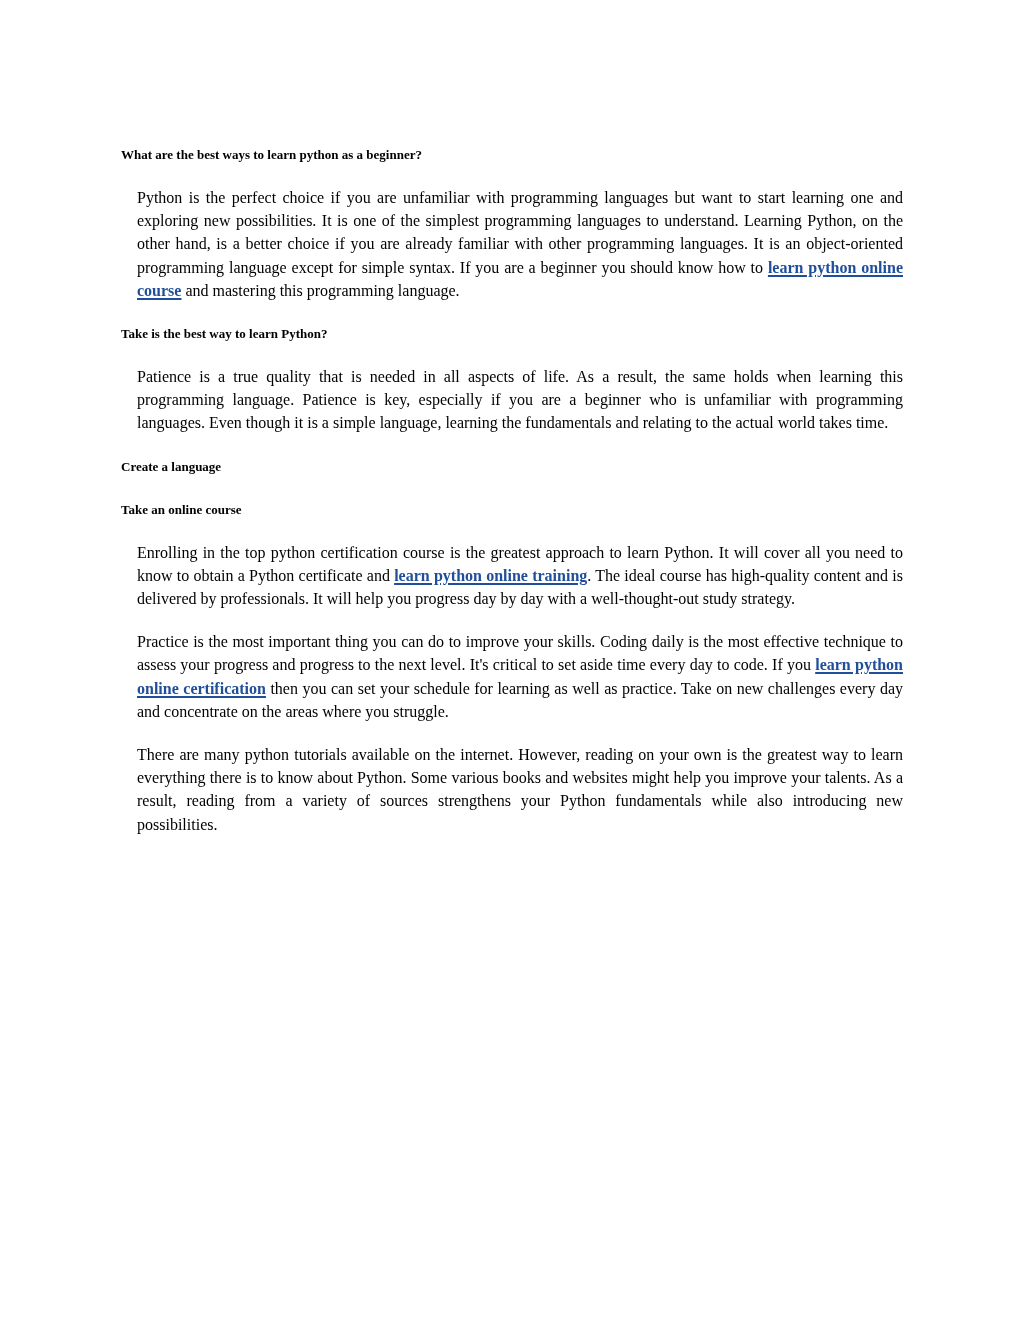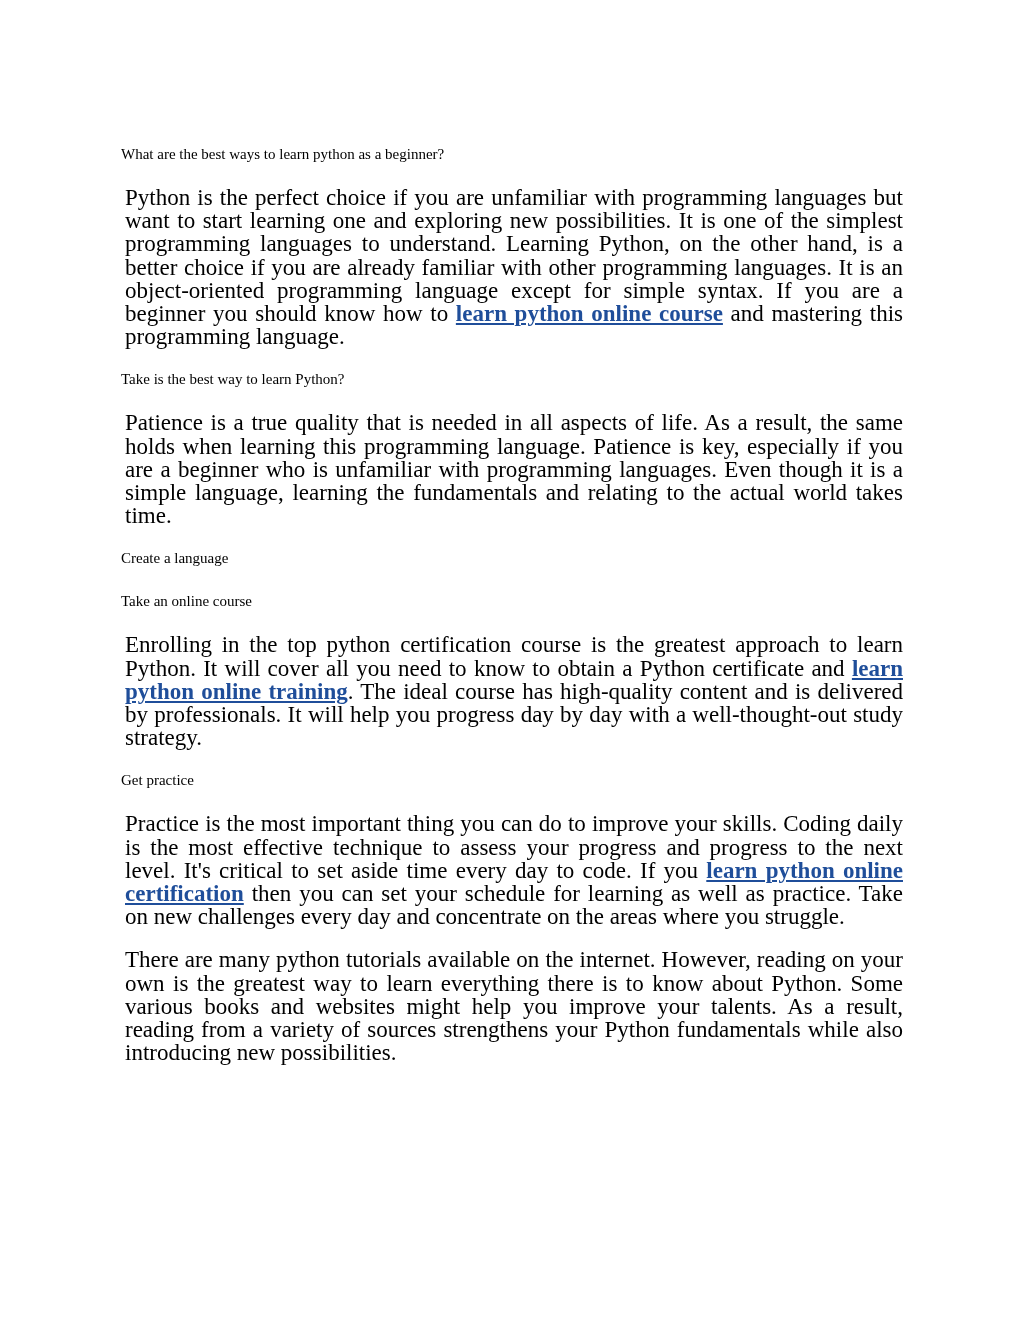--- a/index.html
+++ b/index.html
@@ -15,29 +15,29 @@
       font-family: "Liberation Serif", "DejaVu Serif", serif;
       color: #000000;
     }
     .page {
       position: absolute;
       left: 121px;
       top: 140px;
       width: 782px;
     }
     .heading {
-      font-weight: normal;
-      font-size: 15px;
+      font-weight: bold;
+      font-size: 13px;
       line-height: 23px;
       margin: 0 0 20px 0;
     }
     .para {
-      font-size: 23px;
+      font-size: 16px;
       line-height: 23.2px;
-      margin: 0 0 20px 4px;
+      margin: 0 0 20px 16px;
       text-align: justify;
     }
     a.link {
       color: #1f4e9a;
       font-weight: bold;
       text-decoration: underline;
       text-decoration-thickness: 1.5px;
       text-underline-offset: 2px;
     }
     #h-intro { margin-top: 3px; }
@@ -57,20 +57,19 @@
 
   <p class="para">Patience is a true quality that is needed in all aspects of life. As a result, the same holds when learning this programming language. Patience is key, especially if you are a beginner who is unfamiliar with programming languages. Even though it is a simple language, learning the fundamentals and relating to the actual world takes time.</p>
 
   <h3 class="heading">Create a language</h3>
 
   <h3 class="heading">Take an online course</h3>
   <p class="para">
     <span>Enrolling in the top python certification course is the greatest approach to learn Python. It will cover all you need to know to obtain a Python certificate and </span><a class="link" href="#">learn python online training</a><span>. The ideal course has high-quality content and is delivered by professionals. It will help you progress day by day with a well-thought-out study strategy.</span>
   </p>
 
-  <h3 class="heading">Get practice</h3>
   <p class="para">
     <span>Practice is the most important thing you can do to improve your skills. Coding daily is the most effective technique to assess your progress and progress to the next level. It's critical to set aside time every day to code. If you </span><a class="link" href="#">learn python online certification</a><span> then you can set your schedule for learning as well as practice. Take on new challenges every day and concentrate on the areas where you struggle.</span>
   </p>
 
   <p class="para">There are many python tutorials available on the internet. However, reading on your own is the greatest way to learn everything there is to know about Python. Some various books and websites might help you improve your talents. As a result, reading from a variety of sources strengthens your Python fundamentals while also introducing new possibilities.</p>
 
 </div>
 
 </body></html>

